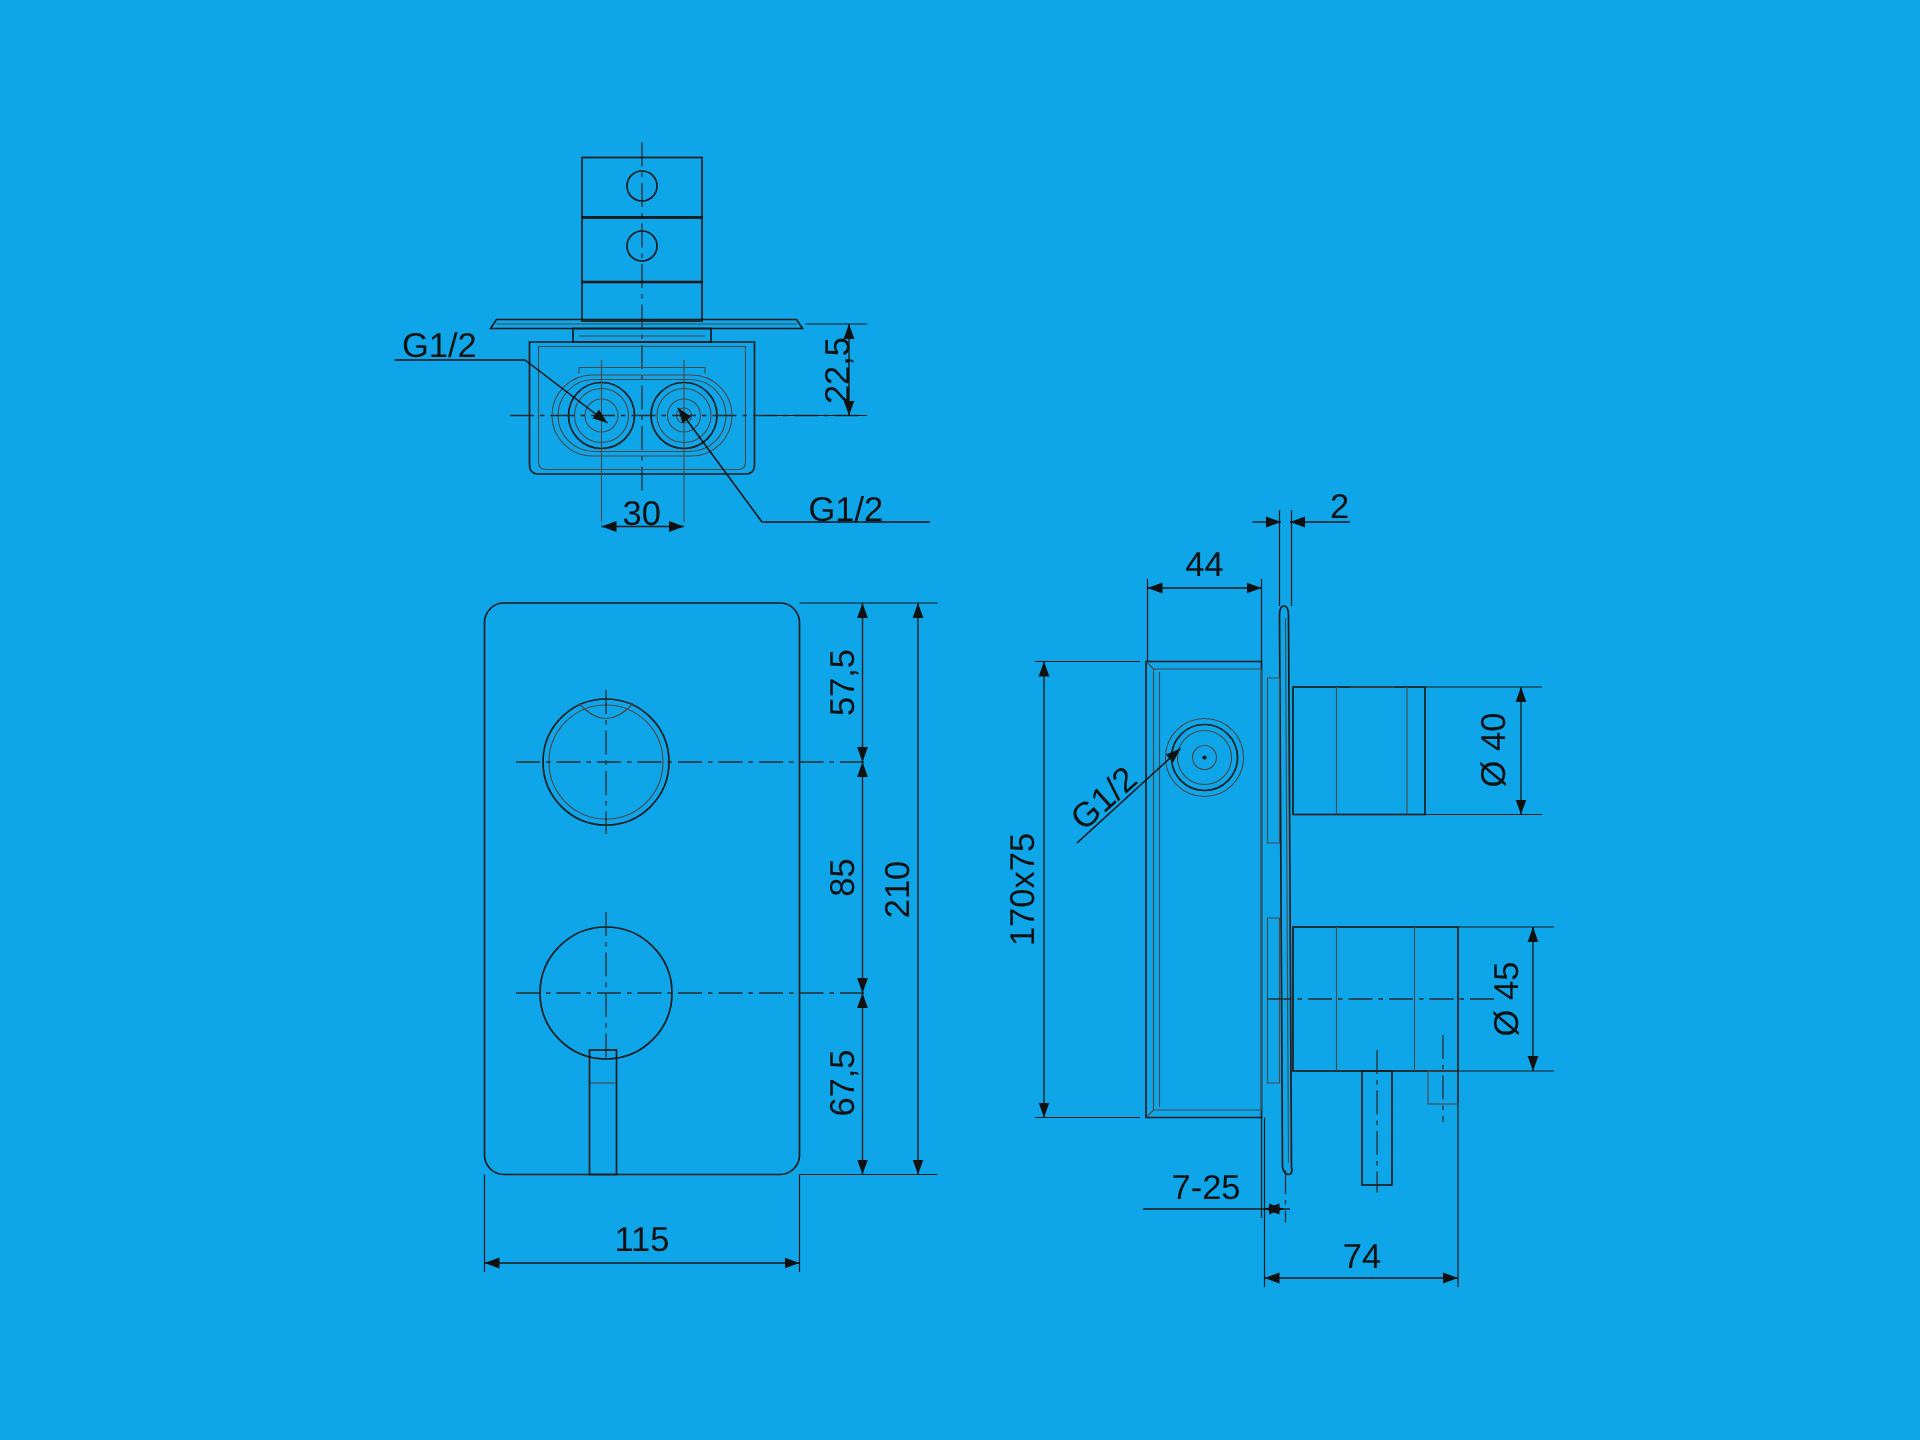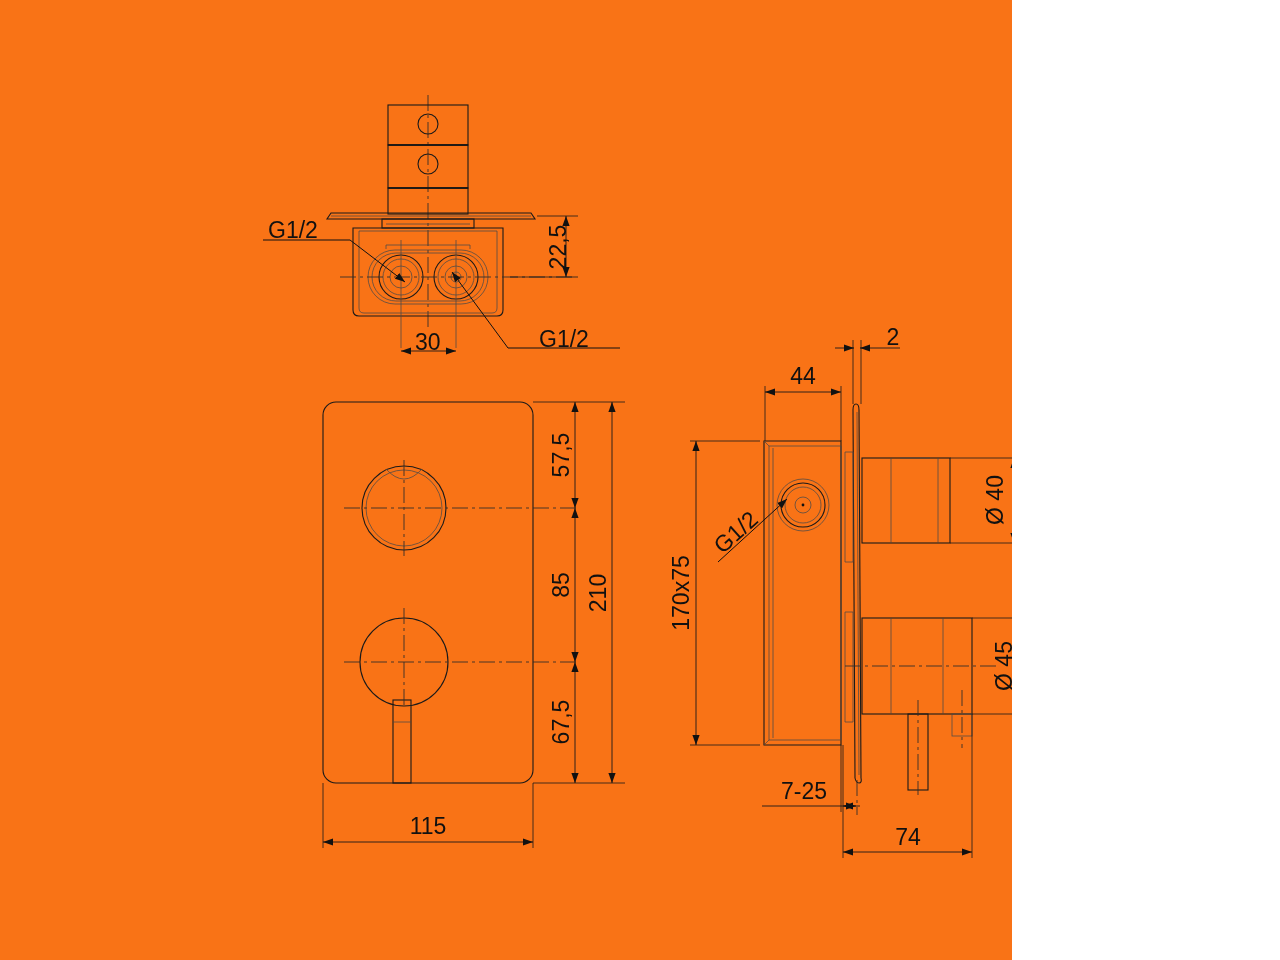--- a/index.html
+++ b/index.html
@@ -3,23 +3,23 @@
 <meta charset="utf-8">
 <title>Technical Drawing</title>
 <style>
   html, body {
     margin: 0;
     padding: 0;
     background: #ffffff;
   }
   #sheet {
     position: relative;
-    width: 1012px;
+    width: 1280px;
     height: 960px;
-    background: #f97316;
+    background: #0ea5e9;
     font-family: "Liberation Sans", sans-serif;
     overflow: hidden;
   }
   svg.drawing {
     position: absolute;
     left: 0;
     top: 0;
     width: 1280px;
     height: 960px;
   }

